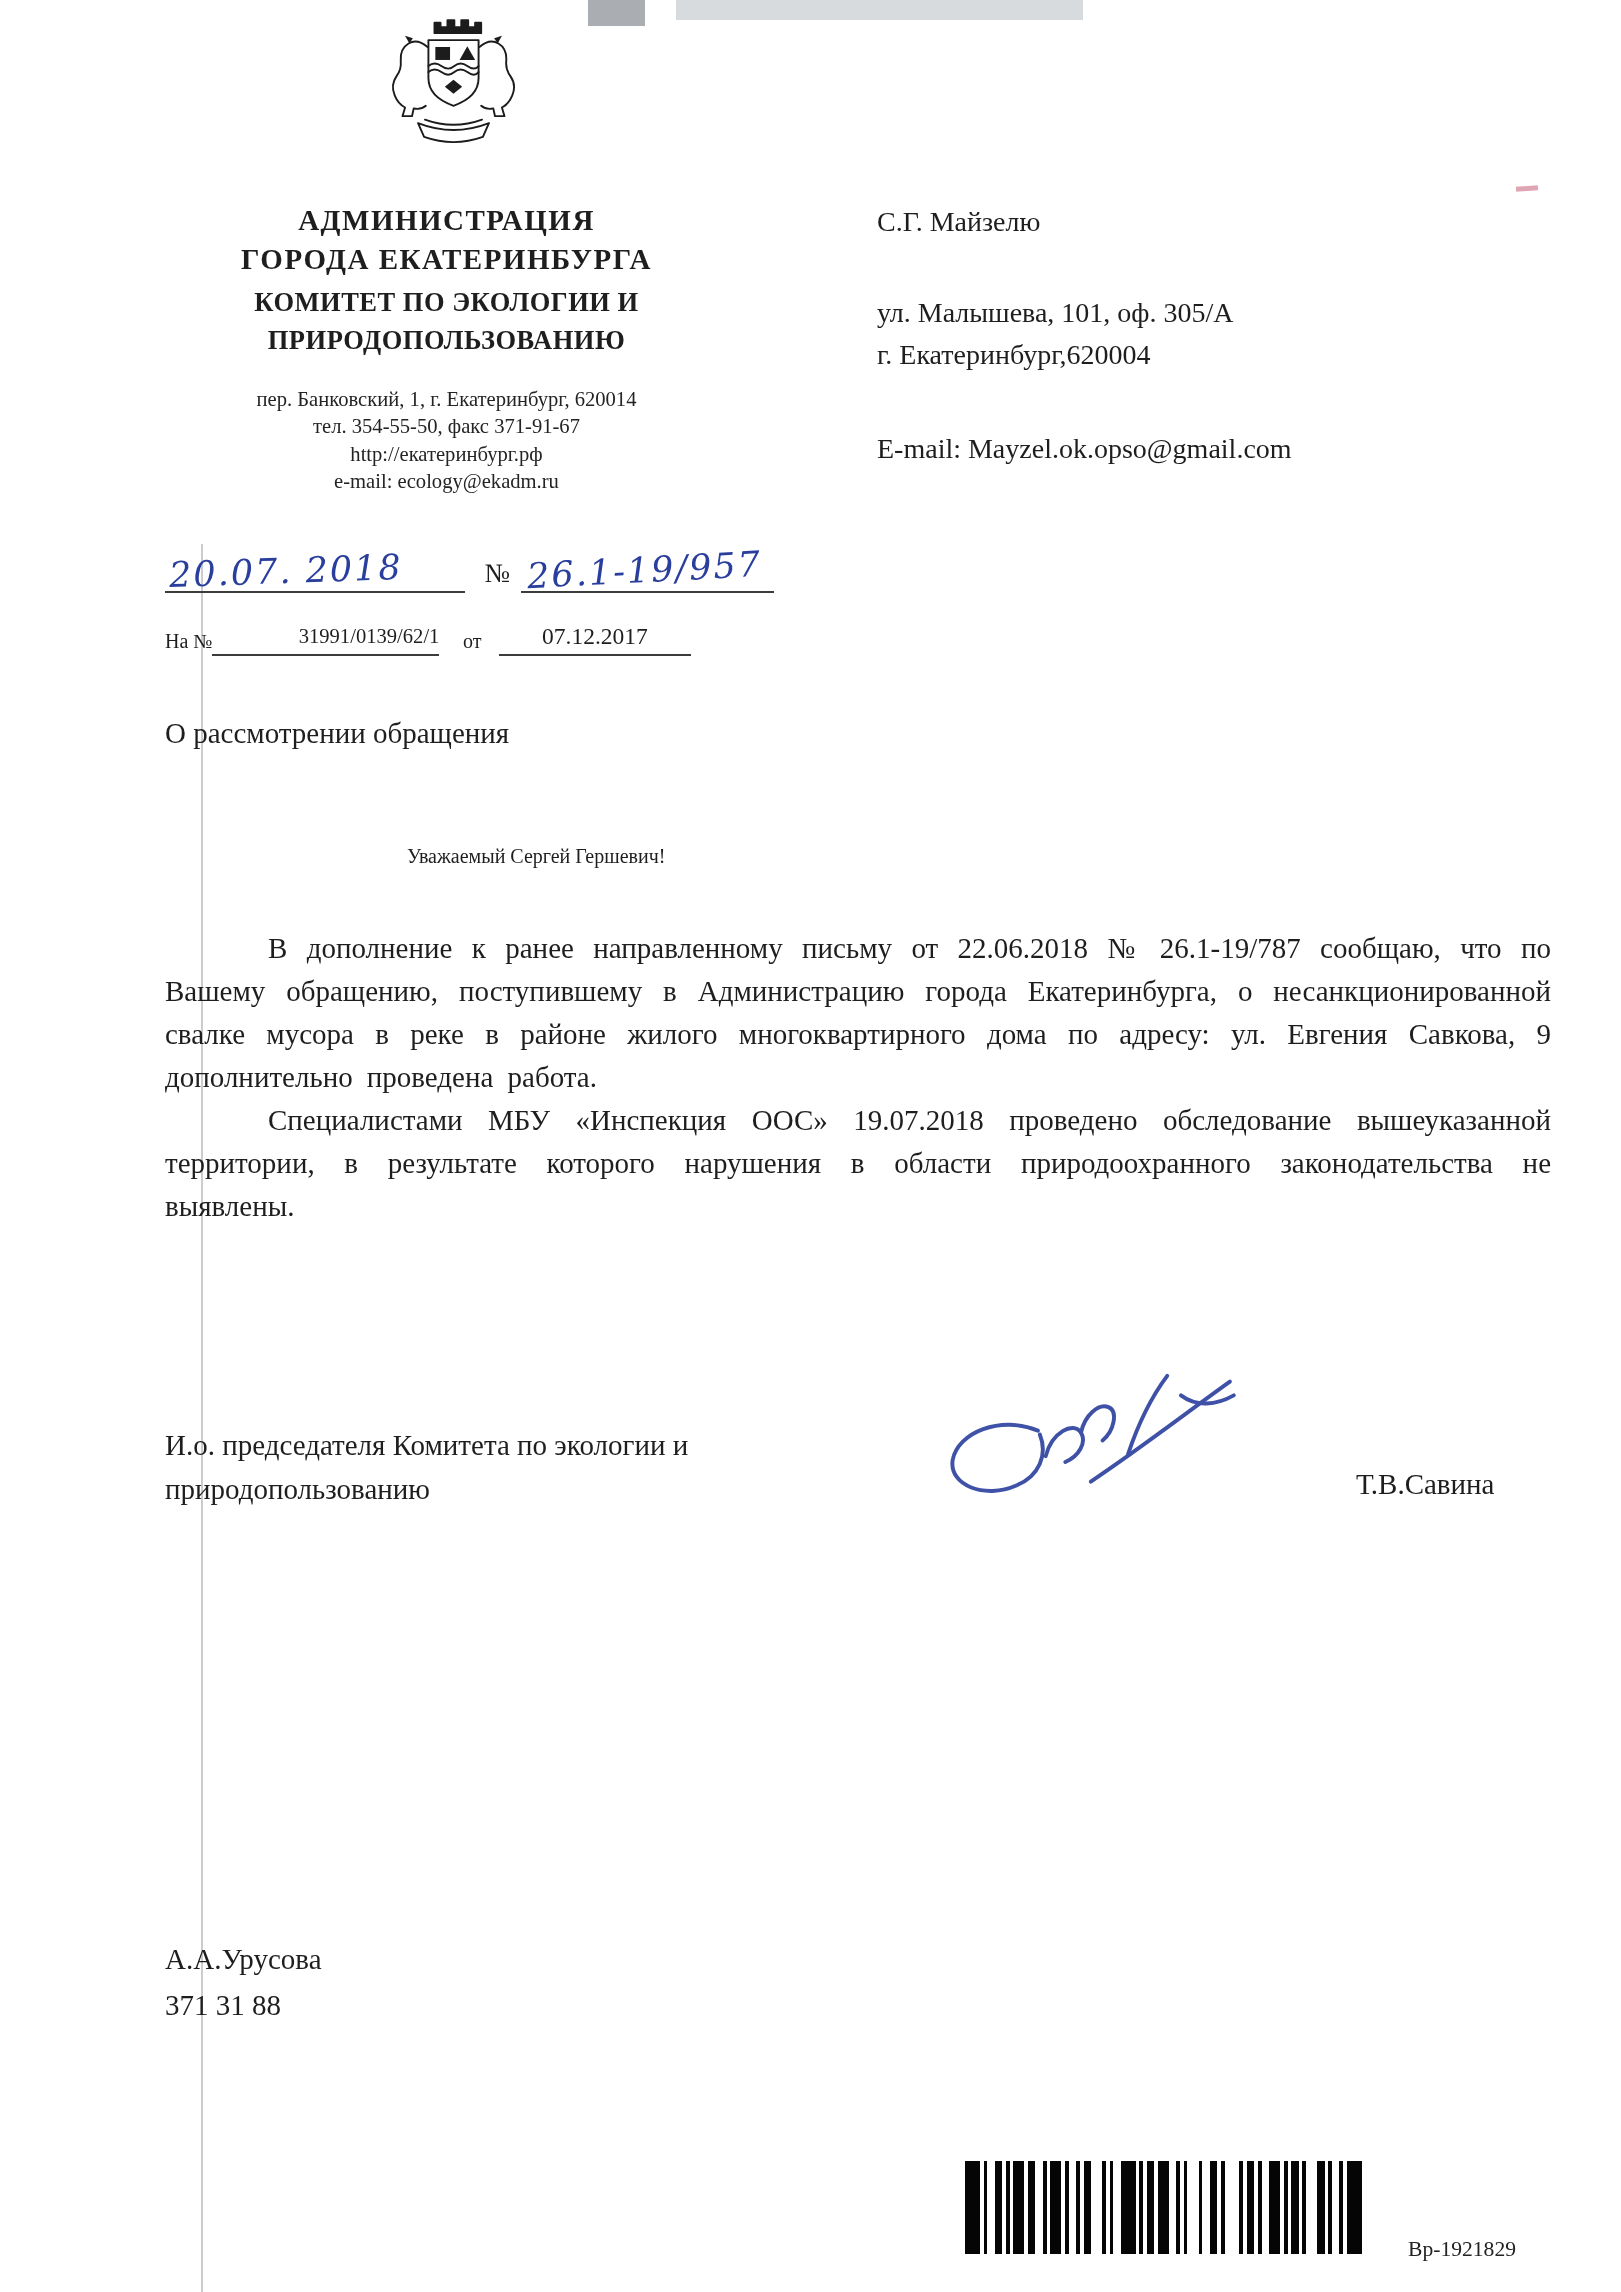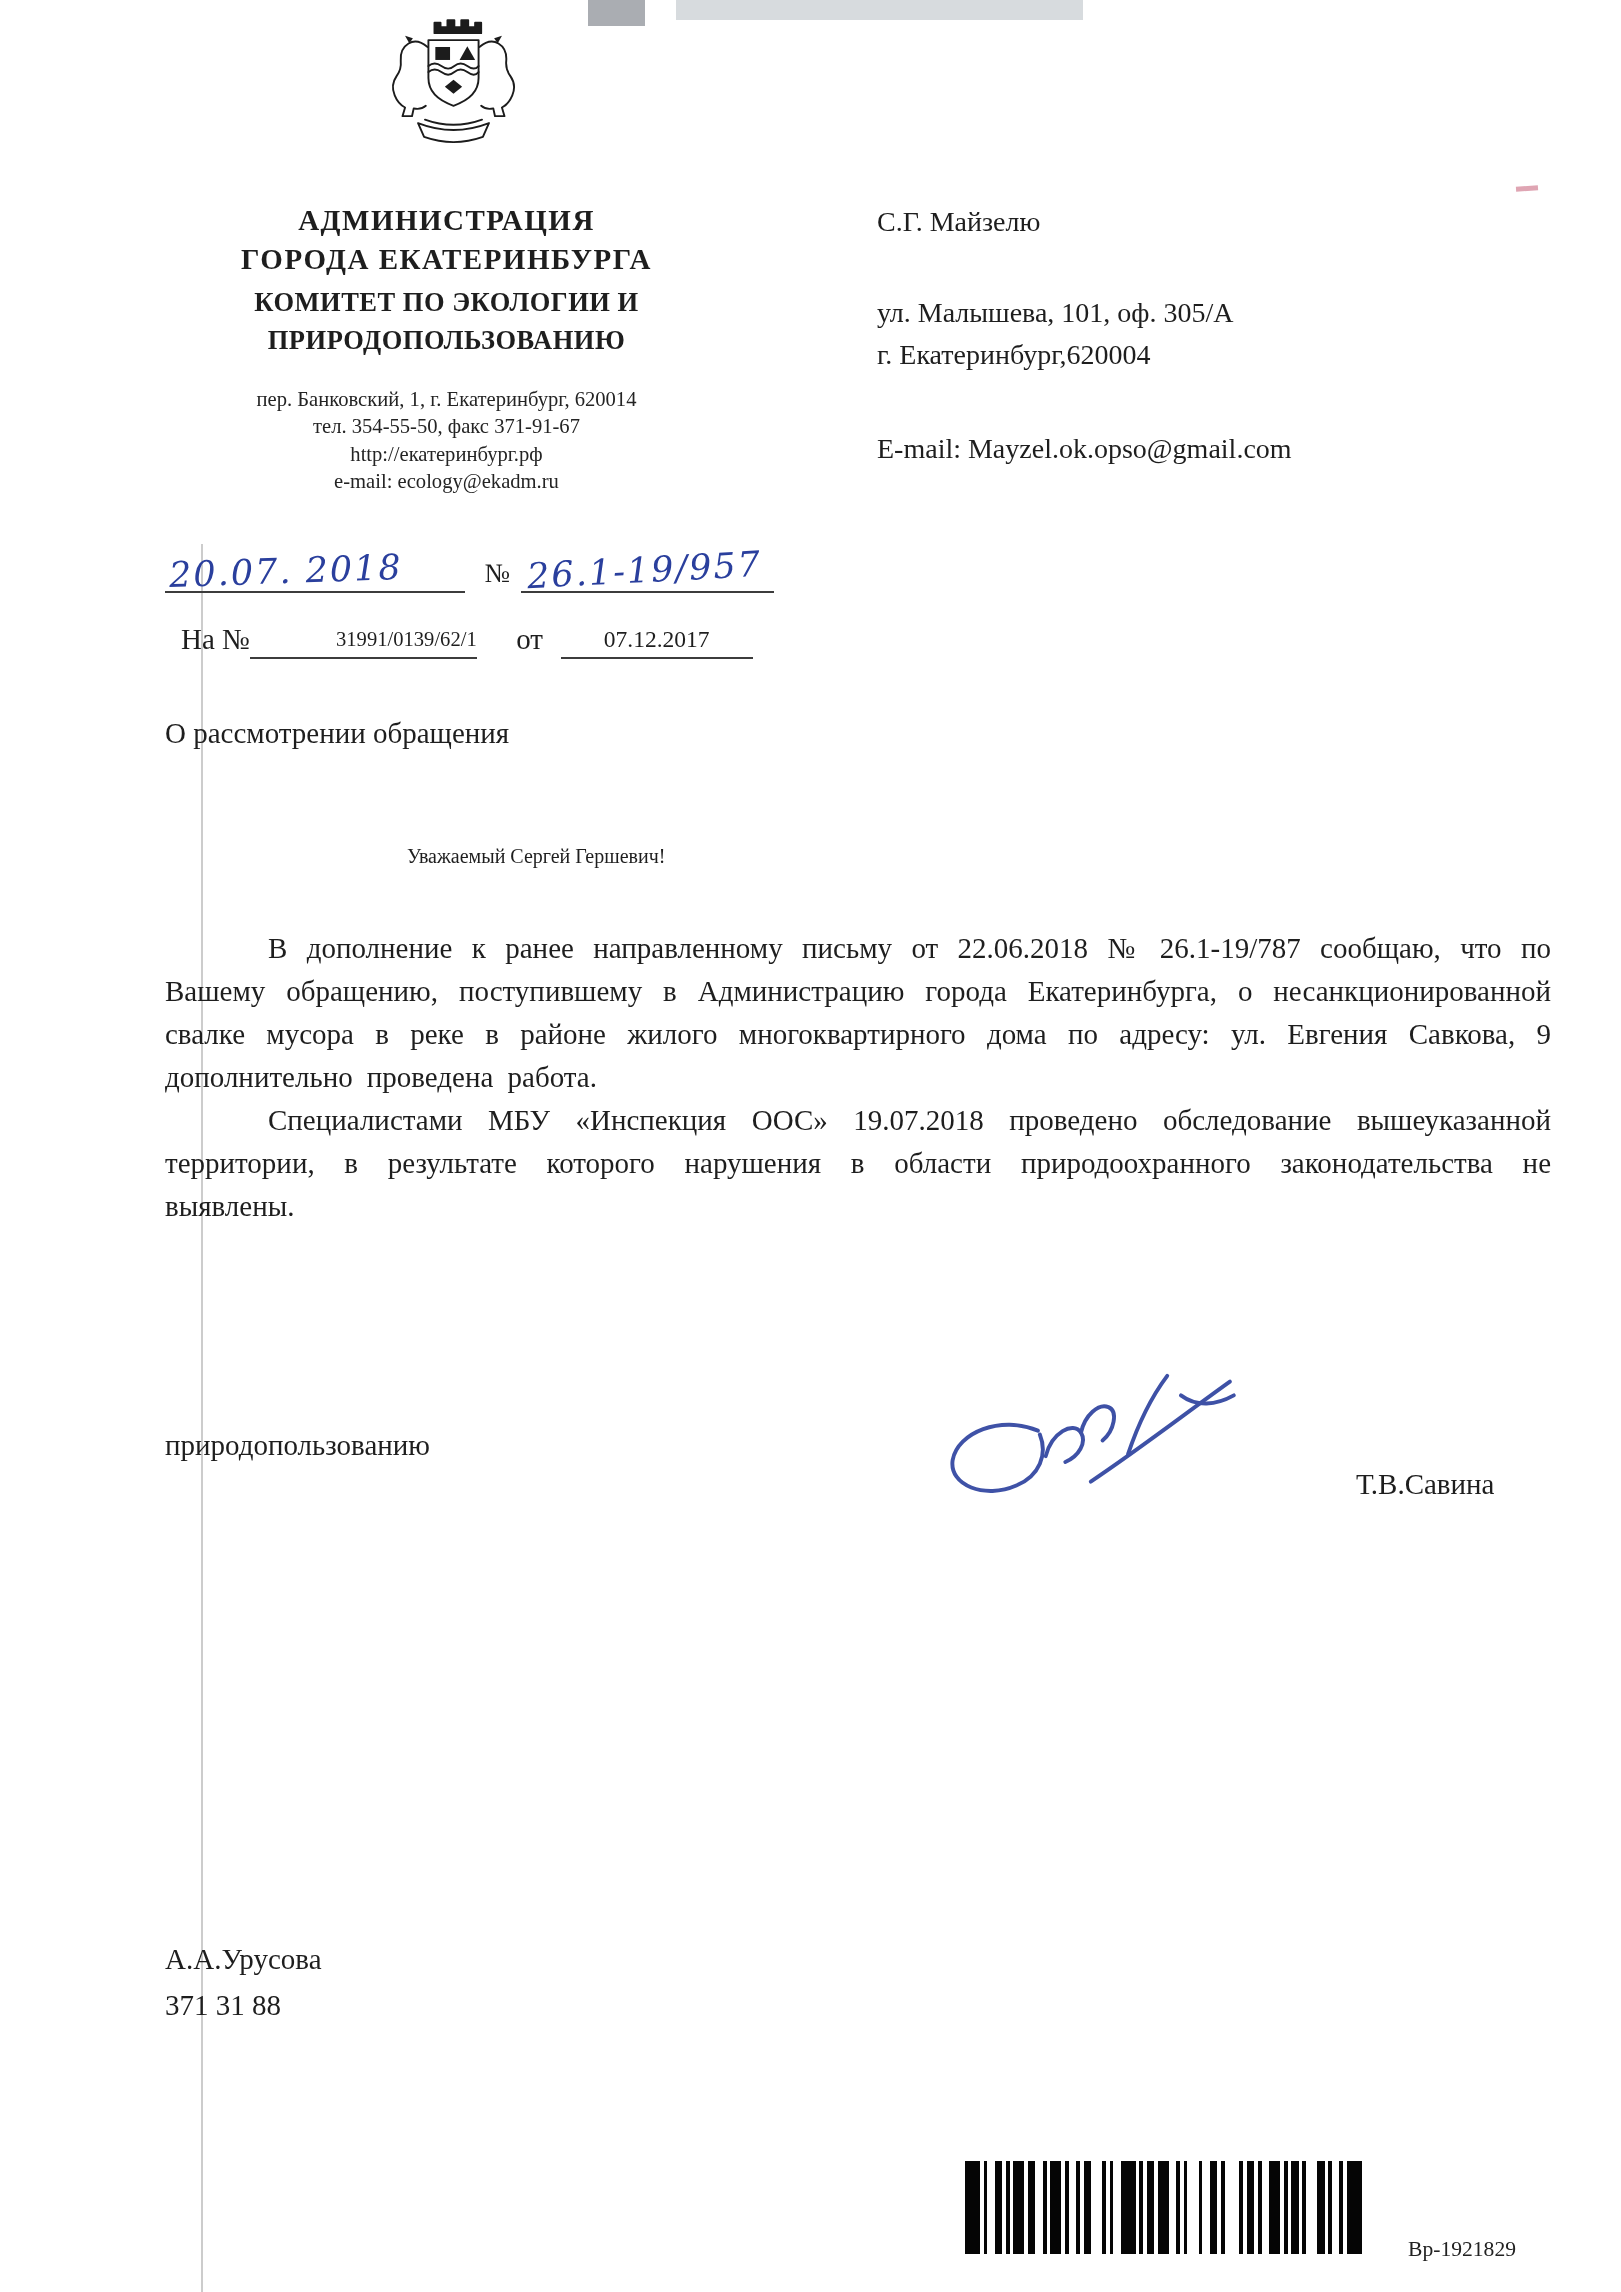--- a/index.html
+++ b/index.html
@@ -45,21 +45,21 @@
     color:#2a3f9d;
     font-size:35px;
     letter-spacing:2px;
     white-space:nowrap;
   }
   .hand-date-field{width:296px;padding:0 0 2px 3.9px;}
   .hand-date-field .hand{display:inline-block;transform:rotate(-2deg) translateY(2px);}
   .hand-num-field{width:247px;padding:0 0 2px 5.9px;margin-left:3.9px;}
   .hand-num-field .hand{display:inline-block;transform:rotate(-3deg) translateY(1px);}
   .num-sign{font-size:26.5px;padding:0 7.8px 3.9px 19.6px;}
-  .printed-label{font-size:29px;padding-bottom:2.9px;white-space:nowrap;margin-left:16px;}
+  .printed-label{font-size:20px;padding-bottom:2.9px;white-space:nowrap;}
   .typed-num-field{width:227px;font-size:20.6px;padding-bottom:5.9px;white-space:nowrap;text-align:right;}
   .ot-label{padding-left:23.5px;padding-right:17.6px;}
   .typed-date-field{width:192px;font-size:23.5px;text-align:center;padding-bottom:3.9px;}
 
   
   .subject{position:absolute;left:165px;top:717px;font-size:29px;}
   .salutation{position:absolute;left:407px;top:845px;font-size:20px;}
   .body-text{
     position:absolute;left:165px;top:927px;width:1386px;
     font-size:29px;line-height:43px;
@@ -150,20 +150,21 @@
   <div class="subject">О рассмотрении обращения</div>
 
   <div class="salutation">Уважаемый Сергей Гершевич!</div>
 
   <div class="body-text">
     <p>В дополнение к ранее направленному письму от 22.06.2018 № 26.1-19/787 сообщаю, что по Вашему обращению, поступившему в Администрацию города Екатеринбурга, о несанкционированной свалке мусора в реке в районе жилого многоквартирного дома по адресу: ул. Евгения Савкова, 9 дополнительно проведена работа.</p>
     <p>Специалистами МБУ «Инспекция ООС» 19.07.2018 проведено обследование вышеуказанной территории, в результате которого нарушения в области природоохранного законодательства не выявлены.</p>
   </div>
 
   <div class="sig-position">
+    <div>И.о. председателя Комитета по экологии и</div>
     <div>природопользованию</div>
   </div>
 
   <svg class="signature-svg" viewBox="0 0 345 165">
     <g fill="none" stroke="#2a3f9d" stroke-width="4" stroke-linecap="round" opacity="0.9">
       <path d="M104 74 C 66 58, 22 76, 17 104 C 13 130, 50 144, 82 130 C 106 120, 114 98, 106 78"></path>
       <path d="M112 100 C 118 76, 140 64, 148 76 C 154 86, 146 100, 132 106"></path>
       <path d="M148 76 C 152 58, 166 46, 176 50 C 186 54, 182 74, 170 84"></path>
       <path d="M158 126 C 206 94, 258 54, 300 24"></path>
       <path d="M196 98 C 206 68, 218 42, 236 18"></path>

